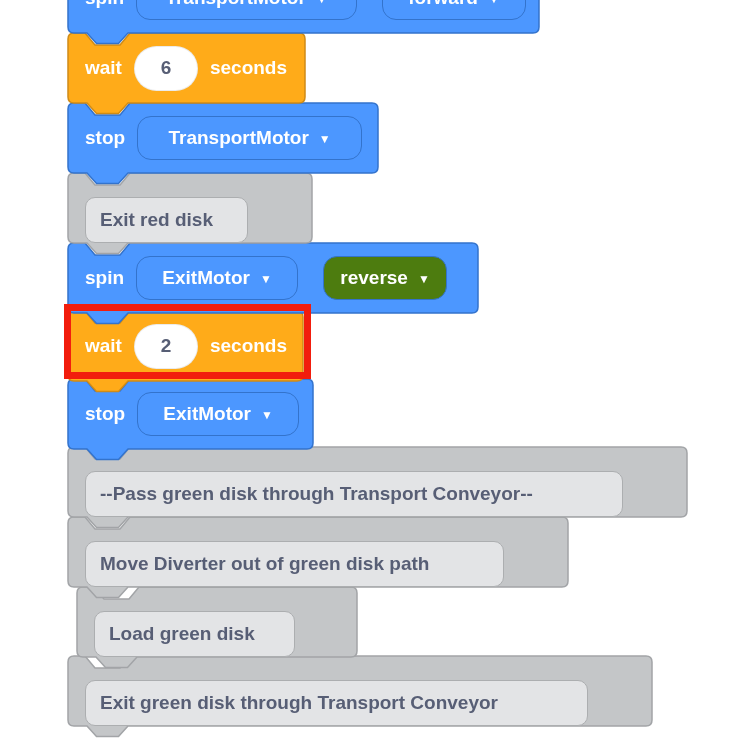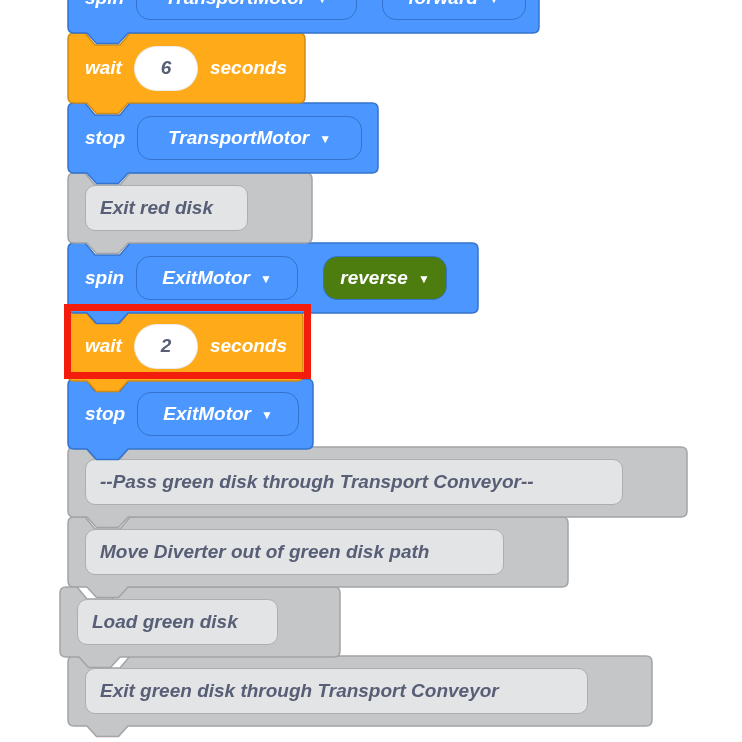--- a/index.html
+++ b/index.html
@@ -1,22 +1,22 @@
 <!DOCTYPE html>
 <html style="--block-blue: #4C97FF; --block-blue-border: #3373CC; --block-orange: #FFAB19; --block-orange-border: #CF8B17; --block-gray: #C4C6C8; --block-gray-border: #A2A4A7; --field-gray: #E3E4E6; --field-gray-border: #ACAEB0; --text-light: #FFFFFF; --text-dark: #575E75; --input-white: #FFFFFF; --highlight: #F21D0D;"><head>
 <meta charset="utf-8">
 <style>
   html,body{margin:0;padding:0;background:#fff;}
   body{font-family:"Liberation Sans",sans-serif;}
   #canvas{position:relative;width:742px;height:742px;background:#fff;overflow:hidden;}
-  .block{position:absolute;font-style:italic;}
+  .block{position:absolute;}
   .block svg{position:absolute;top:0;left:0;overflow:visible;display:block;}
   .row{position:absolute;left:0;top:0;right:0;height:70px;display:flex;align-items:center;
        padding-left:17px;gap:12px;z-index:2;box-sizing:border-box;}
-  .comment-row{}
+  .comment-row{align-items:flex-end;}
   .lbl{color:var(--text-light);font-size:19px;font-weight:600;white-space:nowrap;}
   .dd{height:44px;border:1.5px solid;border-radius:14px;display:inline-flex;align-items:center;
       justify-content:center;gap:10px;color:var(--text-light);font-size:19px;font-weight:600;
       box-sizing:border-box;white-space:nowrap;cursor:pointer;}
   .dd + .dd{margin-left:13px;}
   .arr{font-size:12px;line-height:1;margin-top:2px;}
   .oval{width:64px;height:45px;background:var(--input-white);border:1px solid rgba(0,0,0,0.08);
         border-radius:23px;display:inline-flex;align-items:center;justify-content:center;
         color:var(--text-dark);font-size:19px;font-weight:600;cursor:text;box-sizing:border-box;}
   .cfield{height:46px;background:var(--field-gray);border:1.5px solid var(--field-gray-border);
@@ -122,21 +122,21 @@
       </div>
     </div>
     <div class="block" style="left: 68px; top: 517px; width: 440px; height: 70px; z-index: 52;">
       <svg width="500" height="84" viewBox="0 0 500 84">
         <path d="M6 0 L17 0 L27 12 L52 12 L62 0 L494 0 Q500 0 500 6 L500 64 Q500 70 494 70 L60 70 L50.5 80.5 L28.5 80.5 L19 70 L6 70 Q0 70 0 64 L0 6 Q0 0 6 0 Z" fill="#C4C6C8" stroke="#A2A4A7" stroke-width="1.5" stroke-linejoin="round"></path>
       </svg>
       <div class="row comment-row">
         <span class="cfield" style="width:419px">Move Diverter out of green disk path</span>
       </div>
     </div>
-    <div class="block" style="left: 60px; top: 587px; width: 280px; height: 86px; z-index: 51;">
+    <div class="block" style="left: 77px; top: 587px; width: 280px; height: 86px; z-index: 51;">
       <svg width="280" height="84" viewBox="0 0 280 84">
         <path d="M6 0 L17 0 L27 12 L52 12 L62 0 L274 0 Q280 0 280 6 L280 64 Q280 70 274 70 L60 70 L50.5 80.5 L28.5 80.5 L19 70 L6 70 Q0 70 0 64 L0 6 Q0 0 6 0 Z" fill="#C4C6C8" stroke="#A2A4A7" stroke-width="1.5" stroke-linejoin="round"></path>
       </svg>
       <div class="row comment-row">
         <span class="cfield" style="width:201px">Load green disk</span>
       </div>
     </div>
     <div class="block" style="left: 68px; top: 656px; width: 584px; height: 70px; z-index: 50;">
       <svg width="584" height="84" viewBox="0 0 584 84">
         <path d="M6 0 L17 0 L27 12 L52 12 L62 0 L578 0 Q584 0 584 6 L584 64 Q584 70 578 70 L60 70 L50.5 80.5 L28.5 80.5 L19 70 L6 70 Q0 70 0 64 L0 6 Q0 0 6 0 Z" fill="#C4C6C8" stroke="#A2A4A7" stroke-width="1.5" stroke-linejoin="round"></path>

